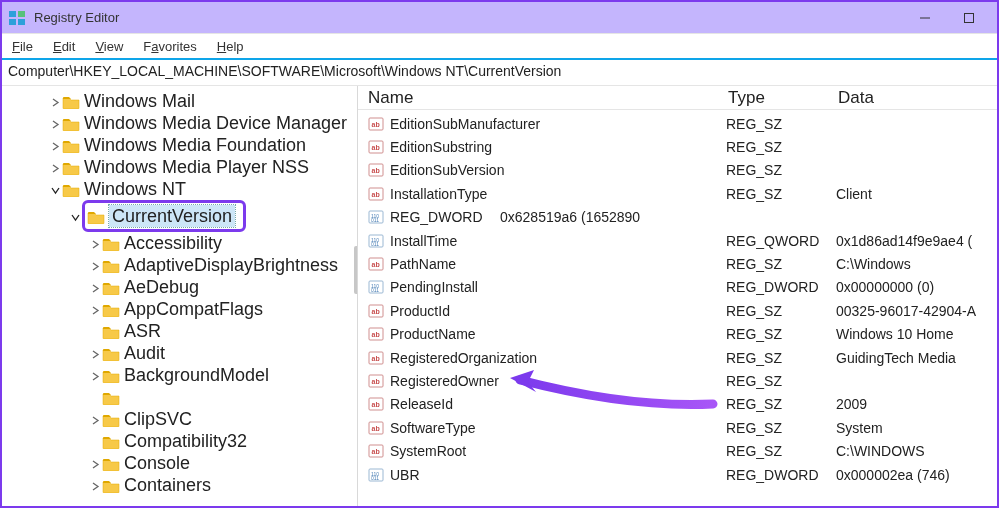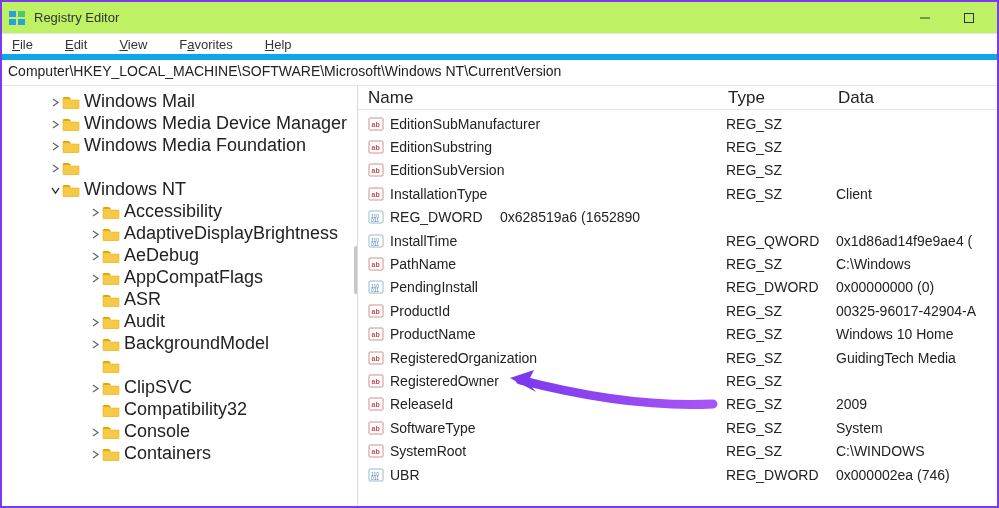--- a/index.html
+++ b/index.html
@@ -1,22 +1,22 @@
 <!DOCTYPE html>
 <html><head>
 <meta charset="utf-8">
 <style>
   * { box-sizing: border-box; font-family: "Segoe UI", Tahoma, sans-serif; }
   body { margin: 0; width: 999px; height: 508px; background: #fff; border: 2px solid #7c3aed; overflow: hidden; font-size: 13px; color: #222; }
-  .titlebar { display: flex; align-items: center; height: 32px; background: #bef264; border-bottom: 1px solid #e5e5e5; padding: 0 6px; }
+  .titlebar { display: flex; align-items: center; height: 32px; background: #c4b5fd; border-bottom: 1px solid #e5e5e5; padding: 0 6px; }
   .titlebar .app-icon { width: 18px; height: 18px; margin-right: 8px; }
   .titlebar .title { flex: 1; color: #333; font-size: 13px; }
   .winbtns { display: flex; gap: 0; }
   .winbtn { width: 44px; height: 28px; display: flex; align-items: center; justify-content: center; color: #555; }
-  .menubar { display: flex; gap: 16px; height: 26px; align-items: center; padding: 0 2px; border-bottom: 6px solid #0ea5e9; }
+  .menubar { display: flex; gap: 4px; height: 26px; align-items: center; padding: 0 2px; border-bottom: 2px solid #0ea5e9; }
   .menuitem { padding: 2px 8px; color: #333; cursor: default; }
   .menuitem .ul { text-decoration: underline; }
   .pathbar { height: 26px; padding: 3px 6px; border-bottom: 1px solid #e5e5e5; color: #222; font-size: 14px; }
   .workspace { display: flex; height: calc(508px - 32px - 26px - 26px - 4px); }
   .tree { width: 356px; border-right: 1px solid #d9d9d9; overflow: hidden; padding-top: 4px; position:relative; }
   .splitter { width:7px; background:transparent; position:absolute; right:-4px; top:160px; height:48px; }
   .splitter::before{content:"";display:block;width:5px;height:48px;background:#c7c7c7;border-radius:2px;}
   .tree ul { list-style: none; margin: 0; padding: 0 0 0 20px; }
   .tree li { white-space: nowrap; line-height: 22px; font-size: 18px; }
   .toggler { display: inline-block; width: 14px; text-align: center; color: #555; cursor: default; }
@@ -95,27 +95,33 @@
               <path d="M2 1 L7 4.5 L2 8" fill="none" stroke="#666" stroke-width="1.3"></path>
             </svg></span><span class="folder"><svg viewBox="0 0 18 14">
               <path d="M1 3 h6 l2 2 h8 v8 a1 1 0 0 1 -1 1 h-14 a1 1 0 0 1 -1 -1 z" fill="#f7c948" stroke="#e0a800" stroke-width="0.5"></path>
               <path d="M1 3 a1 1 0 0 1 1 -1 h5 l2 2 h-8 z" fill="#e0a800"></path>
             </svg></span><span>Windows Media Foundation</span></li>
         <li style="padding-left:26px"><span class="toggler"><svg width="9" height="9" viewBox="0 0 9 9">
               <path d="M2 1 L7 4.5 L2 8" fill="none" stroke="#666" stroke-width="1.3"></path>
             </svg></span><span class="folder"><svg viewBox="0 0 18 14">
               <path d="M1 3 h6 l2 2 h8 v8 a1 1 0 0 1 -1 1 h-14 a1 1 0 0 1 -1 -1 z" fill="#f7c948" stroke="#e0a800" stroke-width="0.5"></path>
               <path d="M1 3 a1 1 0 0 1 1 -1 h5 l2 2 h-8 z" fill="#e0a800"></path>
-            </svg></span></li>
+            </svg></span><span>Windows Media Player NSS</span></li>
         <li style="padding-left:26px"><span class="toggler"><svg width="9" height="9" viewBox="0 0 9 9">
               <path d="M1 2 L4.5 7 L8 2" fill="none" stroke="#222" stroke-width="1.3"></path>
             </svg></span><span class="folder"><svg viewBox="0 0 18 14">
               <path d="M1 3 h6 l2 2 h8 v8 a1 1 0 0 1 -1 1 h-14 a1 1 0 0 1 -1 -1 z" fill="#f7c948" stroke="#e0a800" stroke-width="0.5"></path>
               <path d="M1 3 a1 1 0 0 1 1 -1 h5 l2 2 h-8 z" fill="#e0a800"></path>
             </svg></span><span>Windows NT</span></li>
+        <li style="padding-left:46px"><span class="toggler"><svg width="9" height="9" viewBox="0 0 9 9">
+              <path d="M1 2 L4.5 7 L8 2" fill="none" stroke="#222" stroke-width="1.3"></path>
+            </svg></span><span class="highlight-box"><span class="folder"><svg viewBox="0 0 18 14">
+                <path d="M1 3 h6 l2 2 h8 v8 a1 1 0 0 1 -1 1 h-14 a1 1 0 0 1 -1 -1 z" fill="#f7c948" stroke="#e0a800" stroke-width="0.5"></path>
+                <path d="M1 3 a1 1 0 0 1 1 -1 h5 l2 2 h-8 z" fill="#e0a800"></path>
+              </svg></span><span class="selected">CurrentVersion</span></span></li>
         <li style="padding-left:66px"><span class="toggler"><svg width="9" height="9" viewBox="0 0 9 9">
               <path d="M2 1 L7 4.5 L2 8" fill="none" stroke="#666" stroke-width="1.3"></path>
             </svg></span><span class="folder"><svg viewBox="0 0 18 14">
               <path d="M1 3 h6 l2 2 h8 v8 a1 1 0 0 1 -1 1 h-14 a1 1 0 0 1 -1 -1 z" fill="#f7c948" stroke="#e0a800" stroke-width="0.5"></path>
               <path d="M1 3 a1 1 0 0 1 1 -1 h5 l2 2 h-8 z" fill="#e0a800"></path>
             </svg></span><span>Accessibility</span></li>
         <li style="padding-left:66px"><span class="toggler"><svg width="9" height="9" viewBox="0 0 9 9">
               <path d="M2 1 L7 4.5 L2 8" fill="none" stroke="#666" stroke-width="1.3"></path>
             </svg></span><span class="folder"><svg viewBox="0 0 18 14">
               <path d="M1 3 h6 l2 2 h8 v8 a1 1 0 0 1 -1 1 h-14 a1 1 0 0 1 -1 -1 z" fill="#f7c948" stroke="#e0a800" stroke-width="0.5"></path>

